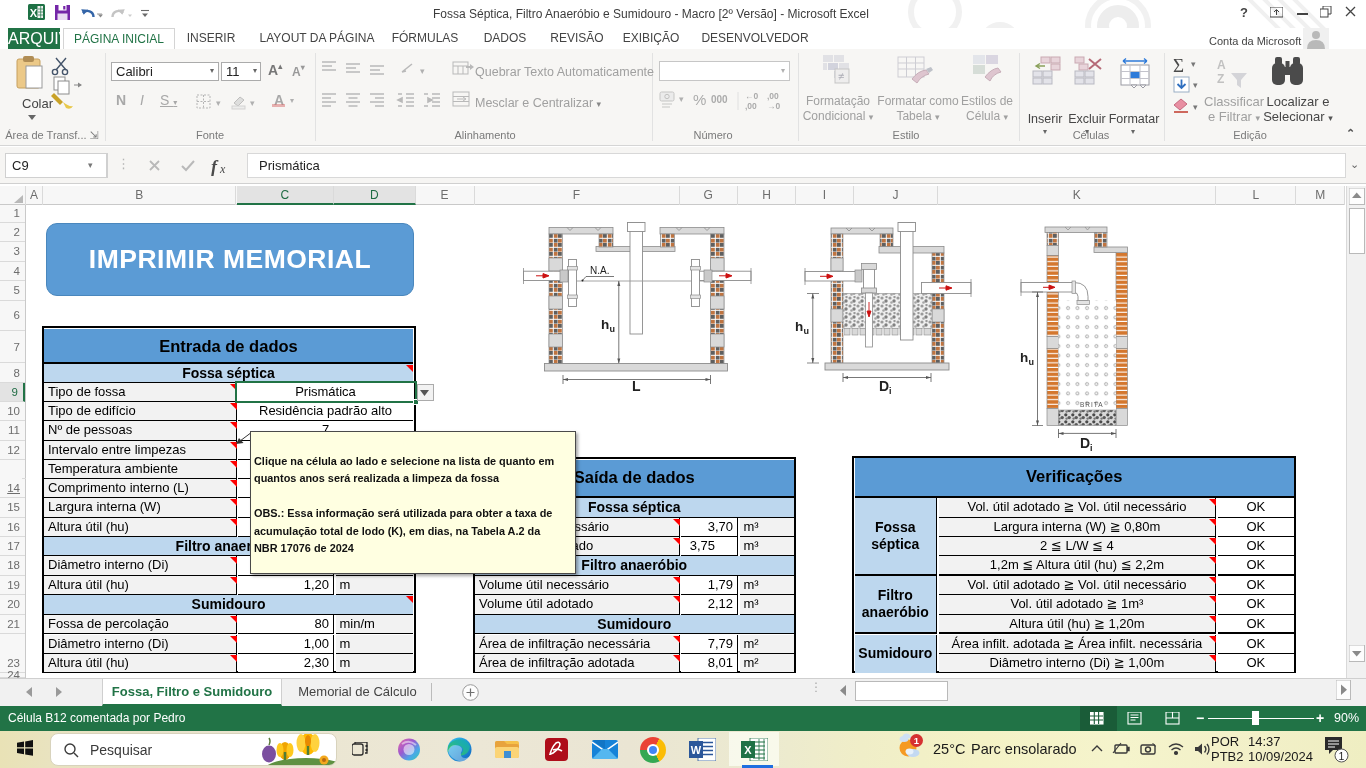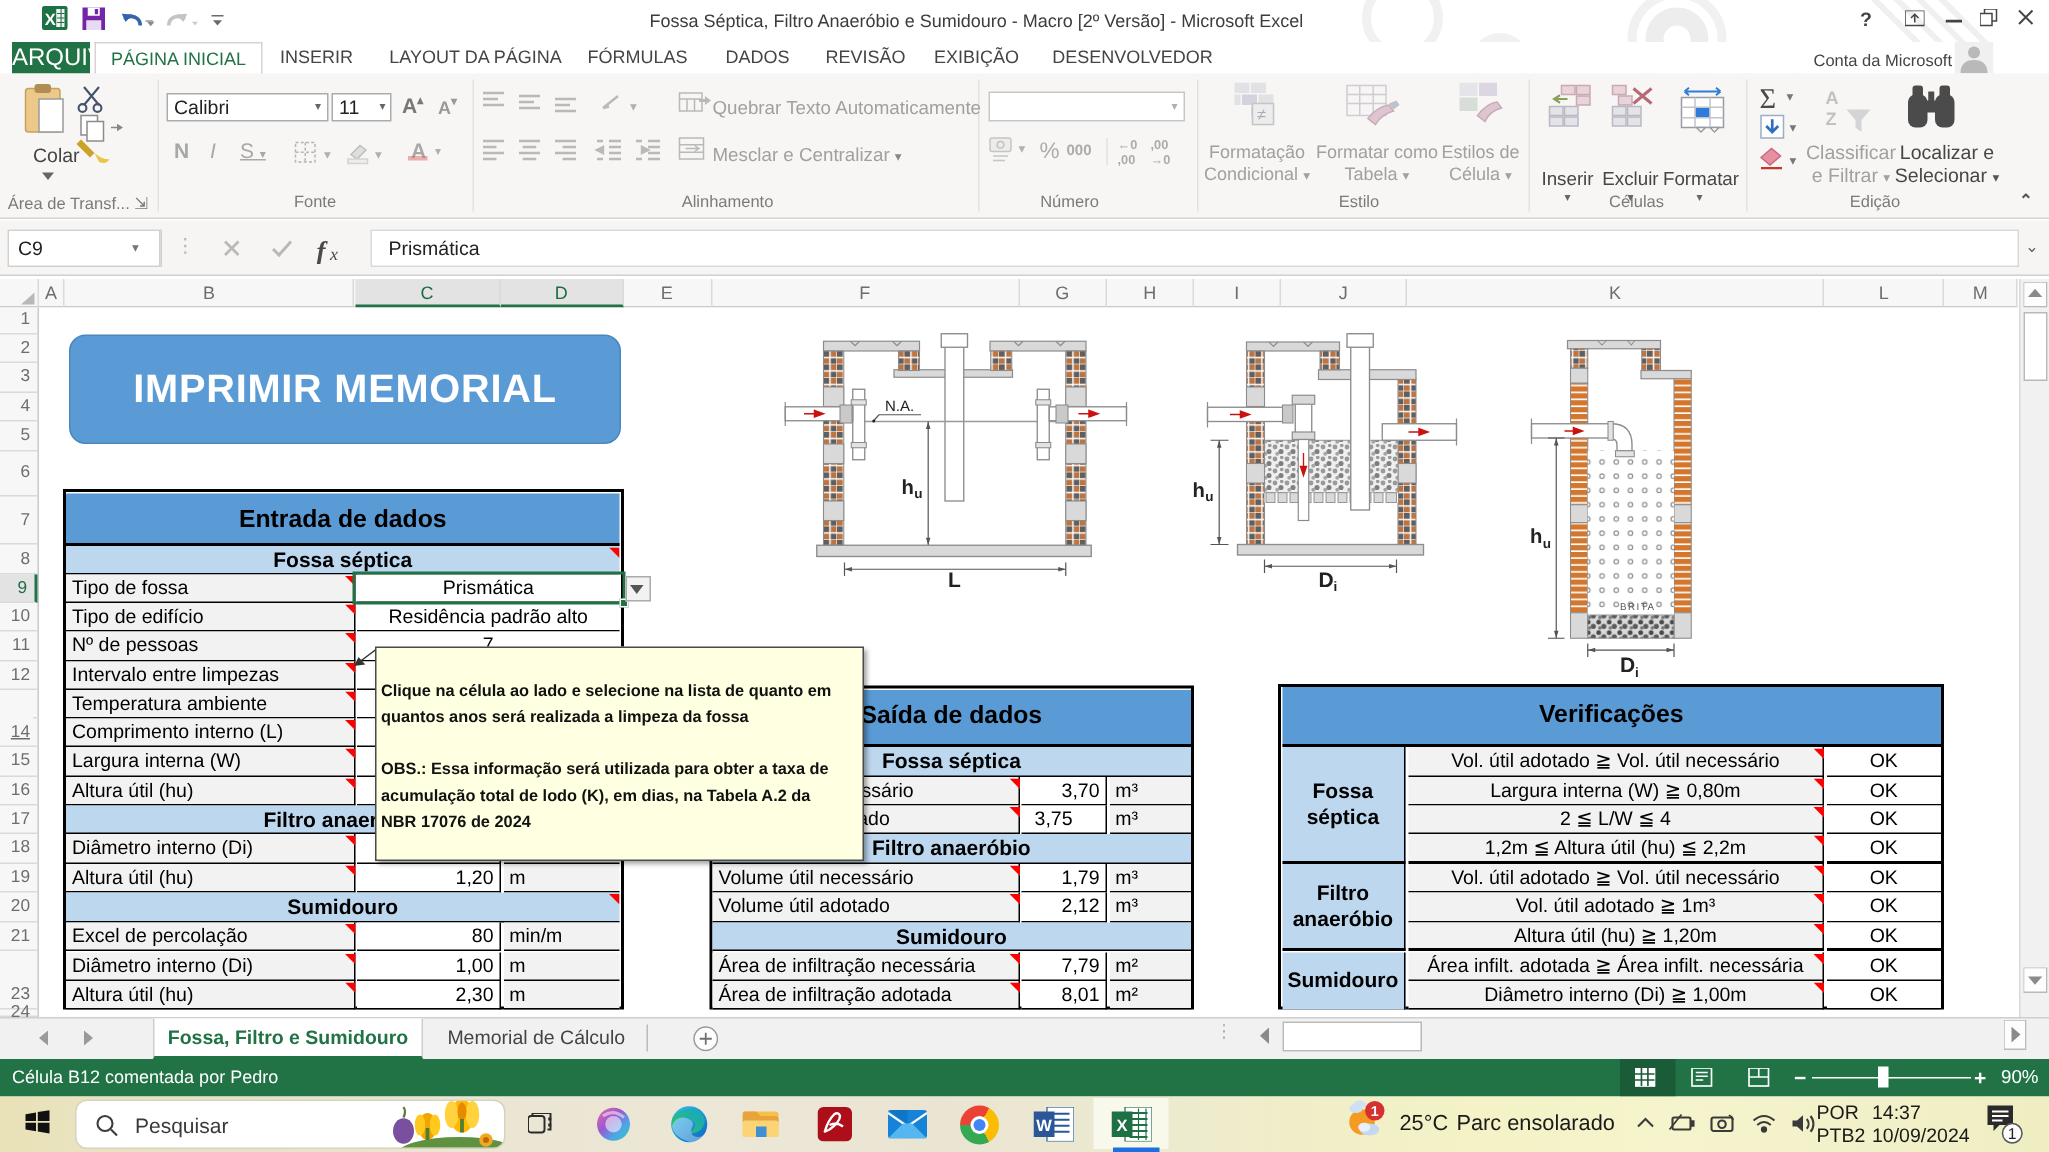--- a/index.html
+++ b/index.html
@@ -450,21 +450,21 @@
 <div class="abs" style="left:44.0px;top:575.9px;width:192.5px;height:19.3px;background:#f2f2f2;border-bottom:1px solid #000;border-right:1.5px solid #000;font-size:13px;line-height:18.3px;padding-left:4px;white-space:nowrap;overflow:hidden">Altura útil (hu)</div>
 <svg class="abs" style="left:229.5;top:576.9" width="7" height="7">
     <path d="M0 0 L7 0 L7 7 z" fill="#ff0000"></path>
   </svg>
 <div class="abs" style="left:238.0px;top:575.9px;width:96.0px;height:19.3px;background:#fff;border-bottom:1px solid #000;border-right:1.5px solid #000;font-size:13px;line-height:18.3px;text-align:right;padding-right:4px">1,20</div>
 <div class="abs" style="left:335.5px;top:575.9px;width:77.5px;height:19.3px;background:#f2f2f2;border-bottom:1px solid #000;font-size:13px;line-height:18.3px;padding-left:4px">m</div>
 <div class="abs ct" style="left:44.0px;top:595.2px;width:369.0px;height:19.6px;background:#bdd7ee;border-bottom:1.5px solid #000;font-weight:bold;font-size:14px;line-height:18.6px">Sumidouro</div>
 <svg class="abs" style="left:406.0;top:596.2" width="7" height="7">
     <path d="M0 0 L7 0 L7 7 z" fill="#ff0000"></path>
   </svg>
-<div class="abs" style="left:44.0px;top:614.8px;width:192.5px;height:19.7px;background:#f2f2f2;border-bottom:1px solid #000;border-right:1.5px solid #000;font-size:13px;line-height:18.7px;padding-left:4px;white-space:nowrap;overflow:hidden">Excel de percolação</div>
+<div class="abs" style="left:44.0px;top:614.8px;width:192.5px;height:19.7px;background:#f2f2f2;border-bottom:1px solid #000;border-right:1.5px solid #000;font-size:13px;line-height:18.7px;padding-left:4px;white-space:nowrap;overflow:hidden">Fossa de percolação</div>
 <svg class="abs" style="left:229.5;top:615.8" width="7" height="7">
     <path d="M0 0 L7 0 L7 7 z" fill="#ff0000"></path>
   </svg>
 <div class="abs" style="left:238.0px;top:614.8px;width:96.0px;height:19.7px;background:#fff;border-bottom:1px solid #000;border-right:1.5px solid #000;font-size:13px;line-height:18.7px;text-align:right;padding-right:4px">80</div>
 <div class="abs" style="left:335.5px;top:614.8px;width:77.5px;height:19.7px;background:#f2f2f2;border-bottom:1px solid #000;font-size:13px;line-height:18.7px;padding-left:4px">min/m</div>
 <div class="abs" style="left:44.0px;top:634.5px;width:192.5px;height:19.6px;background:#f2f2f2;border-bottom:1px solid #000;border-right:1.5px solid #000;font-size:13px;line-height:18.6px;padding-left:4px;white-space:nowrap;overflow:hidden">Diâmetro interno (Di)</div>
 <svg class="abs" style="left:229.5;top:635.5" width="7" height="7">
     <path d="M0 0 L7 0 L7 7 z" fill="#ff0000"></path>
   </svg>
 <div class="abs" style="left:238.0px;top:634.5px;width:96.0px;height:19.6px;background:#fff;border-bottom:1px solid #000;border-right:1.5px solid #000;font-size:13px;line-height:18.6px;text-align:right;padding-right:4px">1,00</div>

